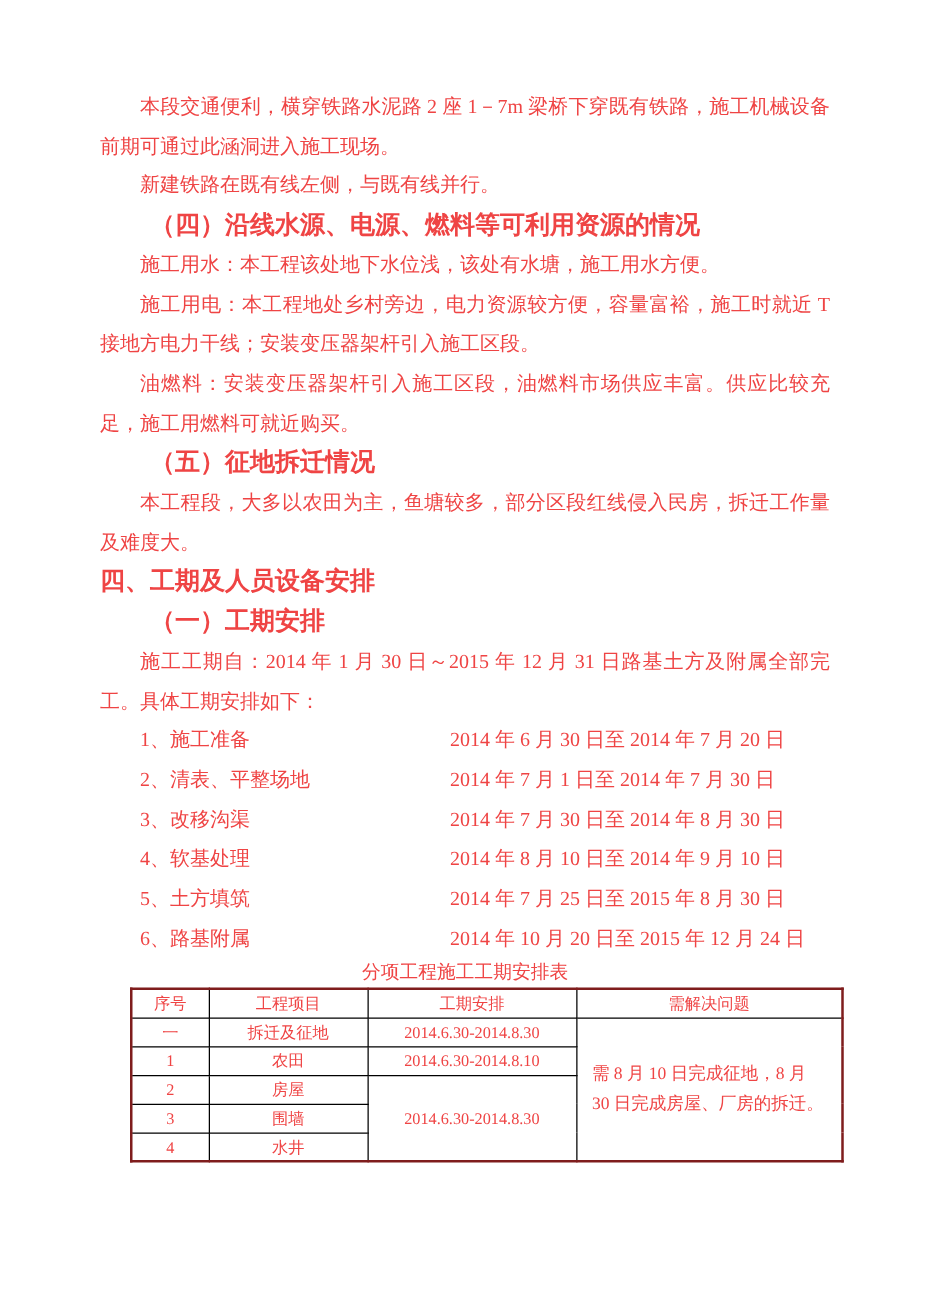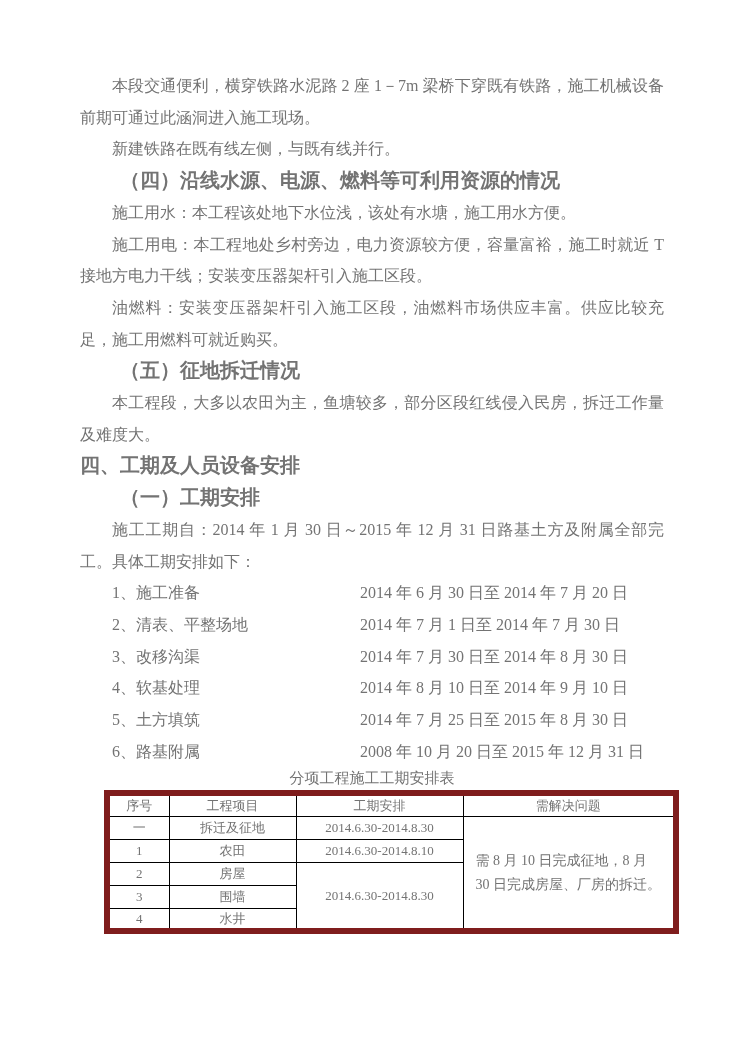--- a/index.html
+++ b/index.html
@@ -6,21 +6,21 @@
   html, body { background: #ffffff; }
   .page {
     position: relative;
     width: 712px;
     height: 1052px;
     margin: 0 auto;
     background: #ffffff;
     padding: 70px 64px 0 64px;
     font-family: "Liberation Serif", "DejaVu Serif", serif;
     font-size: 16px;
-    color: #737373;
+    color: #ef4444;
     overflow: hidden;
   }
   p.body-para {
     line-height: 31.7px;
     text-align: justify;
     text-indent: 2em;
   }
   .heading-sub {
     font-family: "Liberation Sans", "DejaVu Sans", sans-serif;
     font-weight: bold;
@@ -48,21 +48,21 @@
   .table-caption {
     text-align: center;
     font-size: 15px;
     line-height: 23px;
   }
   table.sched-table {
     border-collapse: collapse;
     table-layout: fixed;
     width: 569px;
     margin-left: 24px;
-    border: 6px solid #7f1d1d;
+    border: 2px solid #7f1d1d;
     font-size: 13px;
   }
   table.sched-table th,
   table.sched-table td {
     border: 1px solid #000;
     text-align: center;
     vertical-align: middle;
     font-weight: normal;
     height: 23px;
     padding: 1px 3px;
@@ -110,21 +110,21 @@
   <div class="sched-row">
     <span class="sched-label">4、软基处理</span>
     <span class="sched-date">2014 年 8 月 10 日至 2014 年 9 月 10 日</span>
   </div>
   <div class="sched-row">
     <span class="sched-label">5、土方填筑</span>
     <span class="sched-date">2014 年 7 月 25 日至 2015 年 8 月 30 日</span>
   </div>
   <div class="sched-row">
     <span class="sched-label">6、路基附属</span>
-    <span class="sched-date">2008 年 10 月 20 日至 2015 年 12 月 31 日</span>
+    <span class="sched-date">2014 年 10 月 20 日至 2015 年 12 月 24 日</span>
   </div>
 
   <div class="table-caption">分项工程施工工期安排表</div>
 
   <table class="sched-table">
     <colgroup>
       <col style="width:62px">
       <col style="width:127px">
       <col style="width:167px">
       <col style="width:213px">

